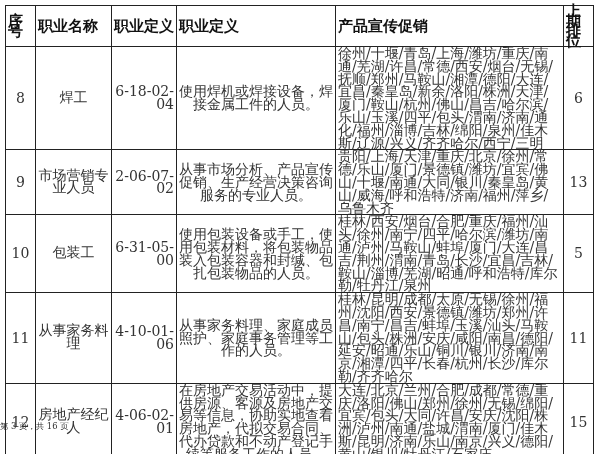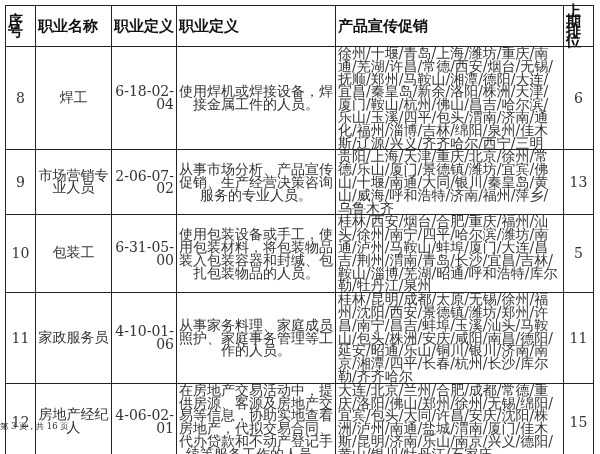--- a/index.html
+++ b/index.html
@@ -60,21 +60,21 @@
     <tr style="height:65px">
       <td class="num">10</td>
       <td class="name">包装工</td>
       <td class="code">6-31-05-00</td>
       <td class="def">使用包装设备或手工，使用包装材料，将包装物品装入包装容器和封缄、包扎包装物品的人员。</td>
       <td class="cities">桂林/西安/烟台/合肥/重庆/福州/汕头/徐州/南宁/四平/哈尔滨/潍坊/南通/泸州/马鞍山/蚌埠/厦门/大连/昌吉/荆州/渭南/青岛/长沙/宜昌/吉林/鞍山/淄博/芜湖/昭通/呼和浩特/库尔勒/牡丹江/泉州</td>
       <td class="rank">5</td>
     </tr>
     <tr style="height:68px">
       <td class="num">11</td>
-      <td class="name">家政服务员</td>
+      <td class="name">从事家务料理</td>
       <td class="code">4-10-01-06</td>
       <td class="def">从事家务料理、家庭成员照护、家庭事务管理等工作的人员。</td>
       <td class="cities">桂林/昆明/成都/太原/无锡/徐州/福州/沈阳/西安/景德镇/潍坊/郑州/许昌/南宁/昌吉/蚌埠/玉溪/汕头/马鞍山/包头/株洲/安庆/咸阳/南昌/德阳/延安/昭通/乐山/铜川/银川/济南/南京/湘潭/四平/长春/杭州/长沙/库尔勒/齐齐哈尔</td>
       <td class="rank">11</td>
     </tr>
     <tr style="height:78px">
       <td class="num">12</td>
       <td class="name">房地产经纪人</td>
       <td class="code">4-06-02-01</td>
       <td class="def">在房地产交易活动中，提供房源、客源及房地产交易等信息，协助实地查看房地产，代拟交易合同、代办贷款和不动产登记手续等服务工作的人员。</td>

